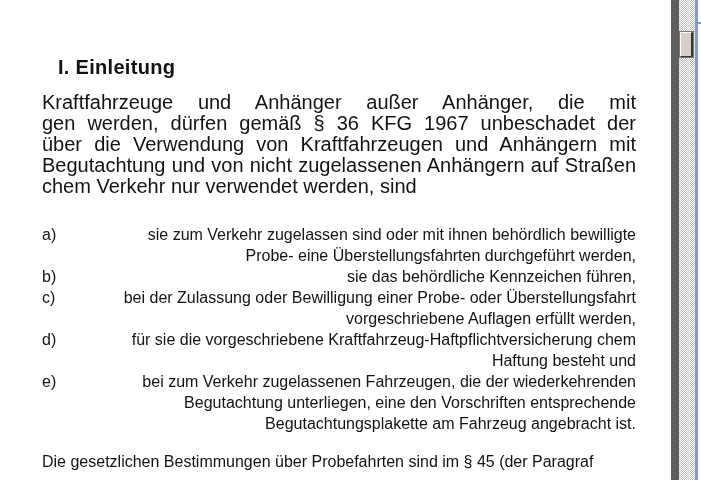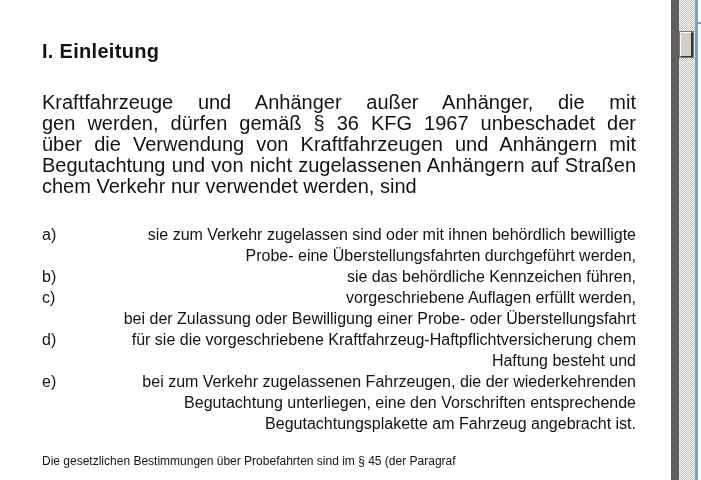--- a/index.html
+++ b/index.html
@@ -20,21 +20,21 @@
     left: 42px;
     top: 0;
     width: 594px;
     height: 480px;
   }
 
   .heading {
     position: absolute;
     left: 0;
     top: 40px;
-    margin: 0;
+    margin: 16px;
     font-size: 20px;
     font-weight: bold;
     letter-spacing: 0.3px;
     white-space: nowrap;
   }
 
   .para-intro {
     position: absolute;
     left: 0;
     top: 92px;
@@ -50,21 +50,21 @@
     width: 594px;
     font-size: 16px;
     line-height: 21px;
   }
 
   .para-closing {
     position: absolute;
     left: 0;
     top: 451px;
     width: 594px;
-    font-size: 12px;
+    font-size: 16px;
     line-height: 21px;
   }
 
   .tline { height: 21px; white-space: nowrap; }
   .tline.just {
     white-space: normal;
     text-align: justify;
     text-align-last: justify;
     overflow: hidden;
   }
@@ -142,22 +142,22 @@
         </div>
         <div class="li-row">
           <span class="li-label">b)</span>
           <div class="li-text">
             <div class="tline">sie das behördliche Kennzeichen führen,</div>
           </div>
         </div>
         <div class="li-row">
           <span class="li-label">c)</span>
           <div class="li-text">
+            <div class="tline">bei der Zulassung oder Bewilligung einer Probe- oder Überstellungsfahrt</div>
             <div class="tline">vorgeschriebene Auflagen erfüllt werden,</div>
-            <div class="tline">bei der Zulassung oder Bewilligung einer Probe- oder Überstellungsfahrt</div>
           </div>
         </div>
         <div class="li-row">
           <span class="li-label">d)</span>
           <div class="li-text">
             <div class="tline">für sie die vorgeschriebene Kraftfahrzeug-Haftpflichtversicherung chem</div>
             <div class="tline">Haftung besteht und</div>
           </div>
         </div>
         <div class="li-row">

